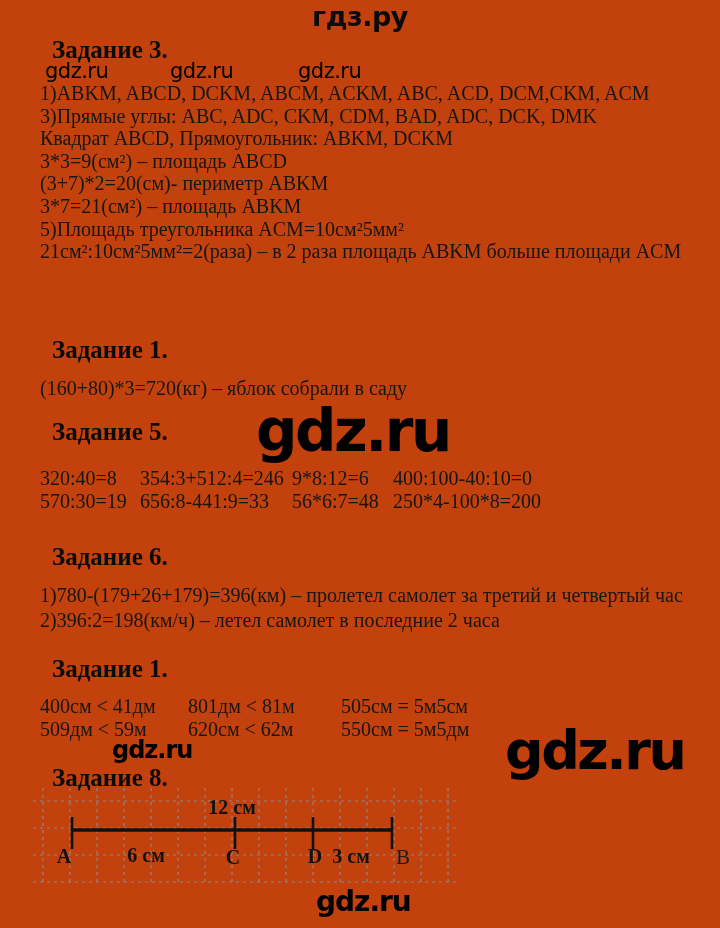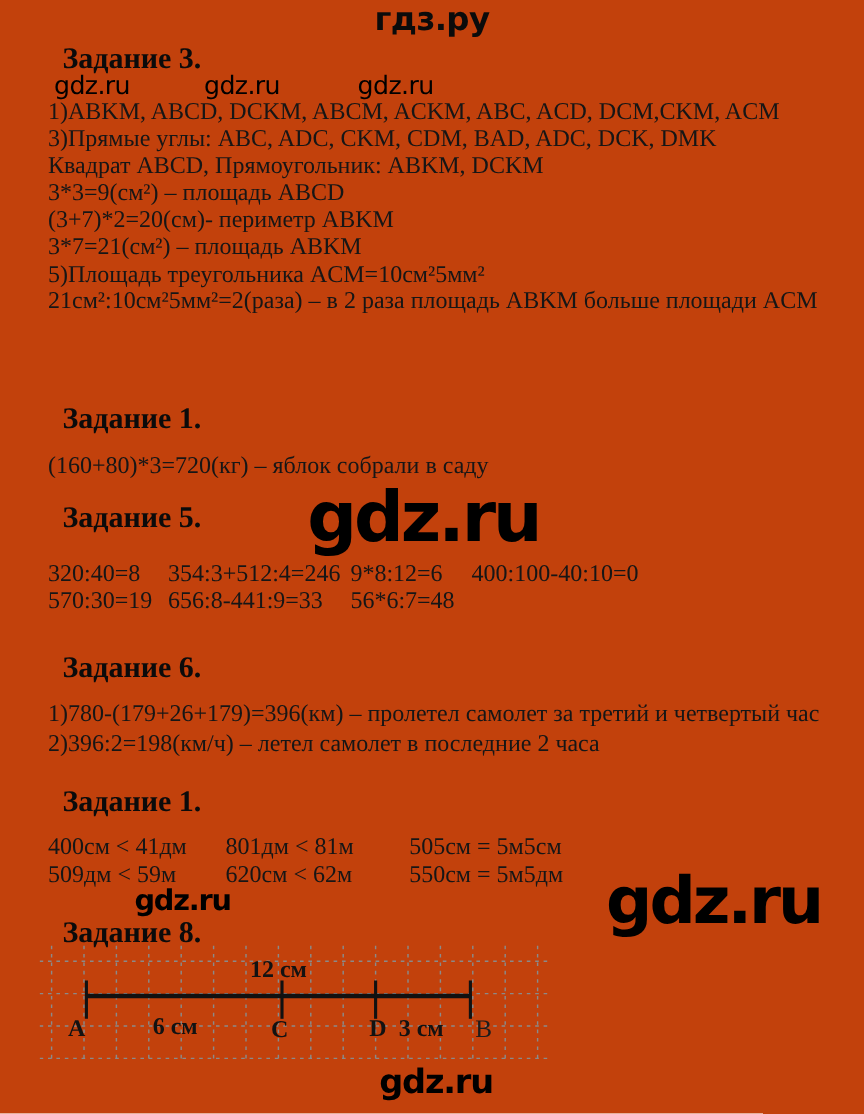--- a/index.html
+++ b/index.html
@@ -79,20 +79,21 @@
     <div class="row">
       <span class="c50">320:40=8</span>
       <span class="c51">354:3+512:4=246</span>
       <span class="c52">9*8:12=6</span>
       <span>400:100-40:10=0</span>
     </div>
     <div class="row">
       <span class="c50">570:30=19</span>
       <span class="c51">656:8-441:9=33</span>
       <span class="c52">56*6:7=48</span>
+      <span>250*4-100*8=200</span>
     </div>
   </div>
 
   <div class="heading h-t6">Задание 6.</div>
   <div class="block t6">
     <div>1)780-(179+26+179)=396(км) – пролетел самолет за третий и четвертый час</div>
     <div>2)396:2=198(км/ч) – летел самолет в последние 2 часа</div>
   </div>
 
   <div class="heading h-t7">Задание 1.</div>

